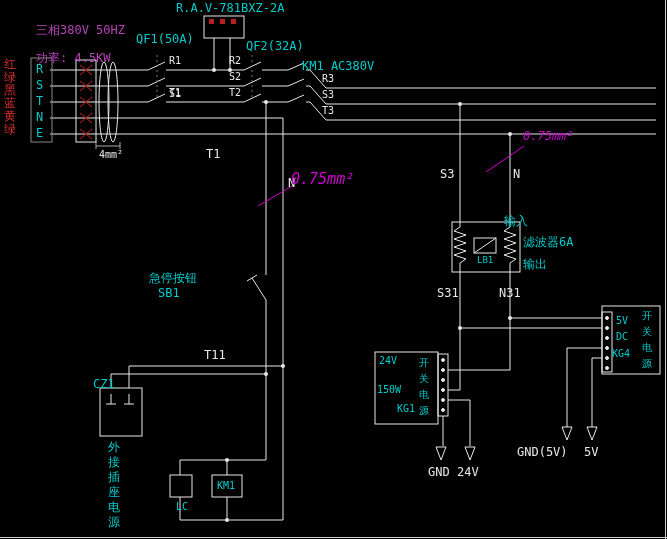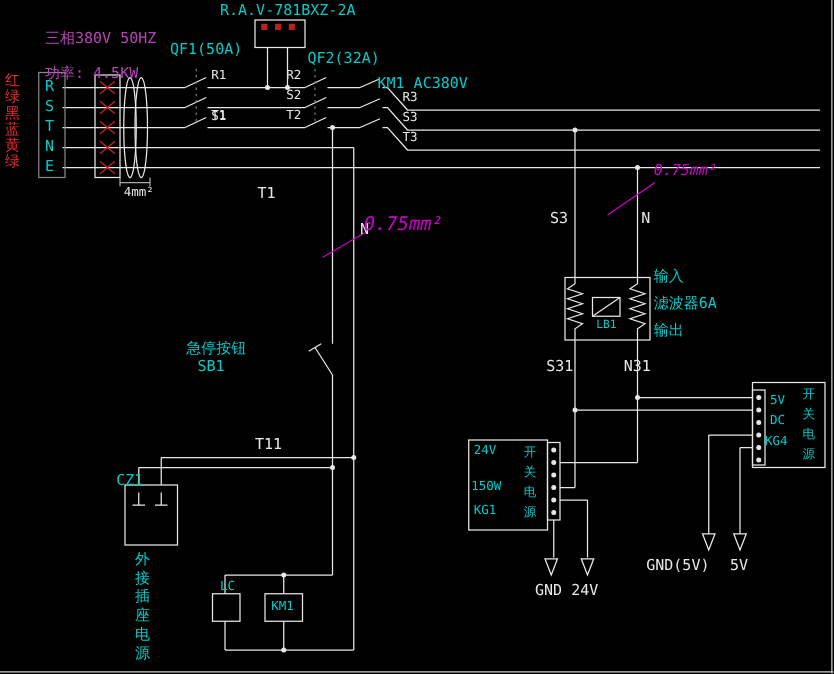--- a/index.html
+++ b/index.html
@@ -192,31 +192,31 @@
   <span class="lbl cyan" style="left:93px;top:378px">CZ1</span>
   <div class="lbl cyan f12 vstack" style="left:108px;top:440px;line-height:15px">
     <span>外</span>
     <span>接</span>
     <span>插</span>
     <span>座</span>
     <span>电</span>
     <span>源</span>
   </div>
 
-  <span class="lbl cyan f10" style="left:176px;top:465px">LC</span>
+  <span class="lbl cyan f10" style="left:176px;top:502px">LC</span>
   <span class="lbl cyan f10" style="left:217px;top:481px">KM1</span>
 
-  <span class="lbl cyan f12" style="left:523px;top:215px">输入</span>
+  <span class="lbl cyan f12" style="left:504px;top:215px">输入</span>
   <span class="lbl cyan f12" style="left:523px;top:236px">滤波器6A</span>
   <span class="lbl cyan f12" style="left:523px;top:258px">输出</span>
   <span class="lbl cyan f9" style="left:477px;top:256px">LB1</span>
 
   <span class="lbl cyan f10" style="left:379px;top:356px">24V</span>
   <span class="lbl cyan f10" style="left:377px;top:385px">150W</span>
-  <span class="lbl cyan f10" style="left:379px;top:404px">KG1</span>
+  <span class="lbl cyan f10" style="left:397px;top:404px">KG1</span>
   <div class="lbl cyan f10 vstack" style="left:419px;top:355px;line-height:16px">
     <span>开</span>
     <span>关</span>
     <span>电</span>
     <span>源</span>
   </div>
 
   <span class="lbl cyan f10" style="left:616px;top:316px">5V</span>
   <span class="lbl cyan f10" style="left:616px;top:332px">DC</span>
   <span class="lbl cyan f10" style="left:612px;top:349px">KG4</span>

